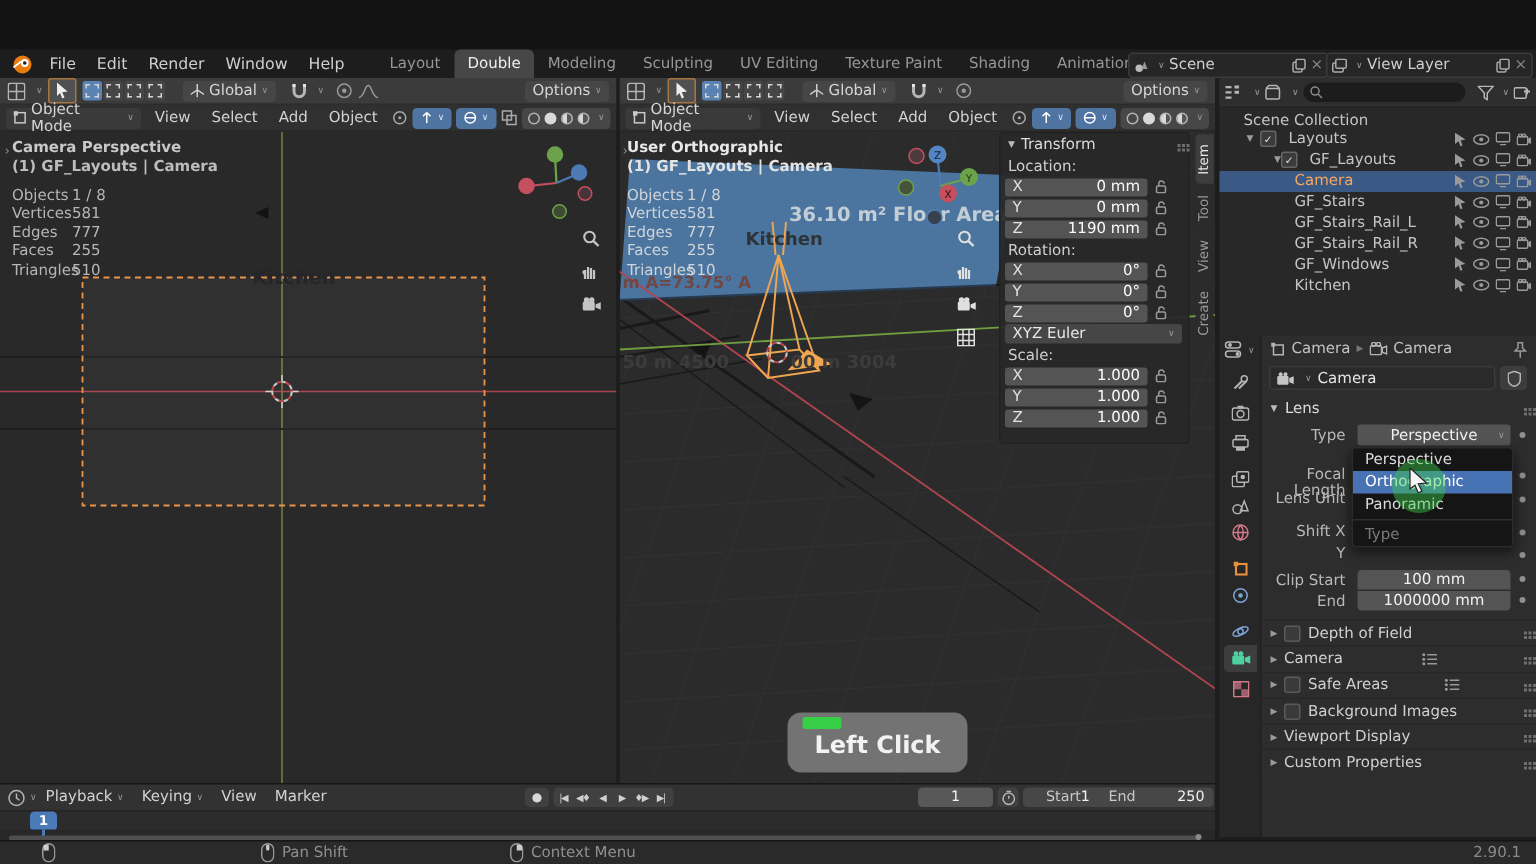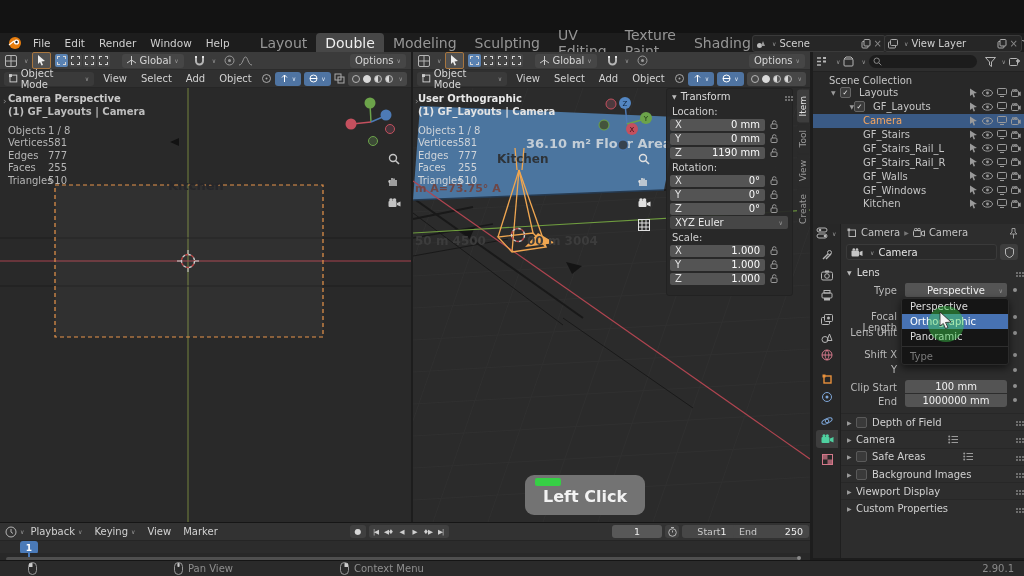--- a/index.html
+++ b/index.html
@@ -7,21 +7,21 @@
        font-family:"DejaVu Sans",sans-serif;font-size:10px;color:#c3c3c3;overflow:hidden;}
   .abs{position:absolute;}
   .row{display:flex;align-items:center;}
   .chev{font-size:6px;color:#999;margin-left:3px;}
   svg{display:block;}
 
   
   #top-strip{left:0;top:0;width:1024px;height:33px;background:#131313;}
   #topbar{left:0;top:33px;width:1024px;height:19px;background:#1d1d1d;display:flex;align-items:center;}
   .tb-menu{padding:0 7px;color:#cfcfcf;font-size:10.5px;}
-  .ws-tab{padding:0 9px;height:19px;display:flex;align-items:center;color:#969696;font-size:14px;}
+  .ws-tab{padding:0 9px;height:19px;display:flex;align-items:center;color:#969696;font-size:10px;}
   .ws-tab.active{background:#474747;color:#efefef;border-radius:4px 4px 0 0;}
   .idfield{height:15px;background:#262626;border:1px solid #3a3a3a;border-radius:3px;
            display:flex;align-items:center;padding:0 3px;gap:3px;}
   .idfield .lbl{color:#cfcfcf;flex:1;font-size:10px;}
   .mini-ic{width:10px;height:10px;}
 
   
   .vp{overflow:hidden;}
   .vp-toolrow{position:absolute;left:0;top:0;right:0;height:18px;background:#3b3b3b;
               display:flex;align-items:center;padding:0 5px;gap:4px;border-bottom:1px solid #2c2c2c;box-sizing:border-box;}
@@ -900,44 +900,20 @@
             </svg>
             <svg width="10" height="8" viewBox="0 0 10 8">
               <rect x="0.5" y="2" width="7" height="5.5" rx="1" fill="none" stroke="#9a9a9a"></rect>
               <circle cx="2.5" cy="1.3" r="1.1" fill="none" stroke="#9a9a9a"></circle>
               <circle cx="5" cy="1.3" r="1.1" fill="none" stroke="#9a9a9a"></circle>
               <path d="M7.8 3.5 L9.7 2.5 V7 L7.8 6 Z" fill="#9a9a9a"></path>
             </svg>
           </span>
         </div>
 
-        <div class="orow" data-depth="3">
-
-          <span class="olabel">GF_Walls</span>
-
-          <span class="oicons show">
-            <svg width="9" height="10" viewBox="0 0 9 10">
-              <path d="M1 0.5 L8 5 L4.8 5.6 L6 9 L4.6 9.5 L3.4 6.2 L1 8 Z" fill="#9a9a9a"></path>
-            </svg>
-            <svg width="11" height="8" viewBox="0 0 11 8">
-              <ellipse cx="5.5" cy="4" rx="5" ry="3.2" fill="none" stroke="#9a9a9a"></ellipse>
-              <circle cx="5.5" cy="4" r="1.4" fill="#9a9a9a"></circle>
-            </svg>
-            <svg width="10" height="9" viewBox="0 0 10 9">
-              <rect x="0.5" y="0.5" width="9" height="6" rx="1" fill="none" stroke="#9a9a9a"></rect>
-              <path d="M3 8.5 H7" stroke="#9a9a9a"></path>
-            </svg>
-            <svg width="10" height="8" viewBox="0 0 10 8">
-              <rect x="0.5" y="2" width="7" height="5.5" rx="1" fill="none" stroke="#9a9a9a"></rect>
-              <circle cx="2.5" cy="1.3" r="1.1" fill="none" stroke="#9a9a9a"></circle>
-              <circle cx="5" cy="1.3" r="1.1" fill="none" stroke="#9a9a9a"></circle>
-              <path d="M7.8 3.5 L9.7 2.5 V7 L7.8 6 Z" fill="#9a9a9a"></path>
-            </svg>
-          </span>
-        </div>
 
         <div class="orow" data-depth="3">
 
           <span class="olabel">GF_Windows</span>
 
           <span class="oicons show">
             <svg width="9" height="10" viewBox="0 0 9 10">
               <path d="M1 0.5 L8 5 L4.8 5.6 L6 9 L4.6 9.5 L3.4 6.2 L1 8 Z" fill="#9a9a9a"></path>
             </svg>
             <svg width="11" height="8" viewBox="0 0 11 8">
@@ -1317,21 +1293,21 @@
       <svg width="9" height="13" viewBox="0 0 9 13">
           <rect x="0.5" y="0.5" width="8" height="12" rx="4" fill="none" stroke="#999"></rect>
           <path d="M1 1.5 Q2.5 0.8 4.5 1 V5 H1 Z" fill="#ccc"></path>
         </svg>
     </span>
     <span class="sb-group" style="left:174px">
       <svg width="9" height="13" viewBox="0 0 9 13">
           <rect x="0.5" y="0.5" width="8" height="12" rx="4" fill="none" stroke="#999"></rect>
           <rect x="3.4" y="1" width="2.2" height="4" rx="1" fill="#ccc"></rect>
         </svg>
-      <span>Pan View</span>
+      <span>Pan Shift</span>
     </span>
     <span class="sb-group" style="left:340px">
       <svg width="9" height="13" viewBox="0 0 9 13">
           <rect x="0.5" y="0.5" width="8" height="12" rx="4" fill="none" stroke="#999"></rect>
           <path d="M8 1.5 Q6.5 0.8 4.5 1 V5 H8 Z" fill="#ccc"></path>
         </svg>
       <span>Context Menu</span>
     </span>
     <span class="sb-group" style="right:10px;color:#8a8a8a">
       <span>2.90.1</span>

